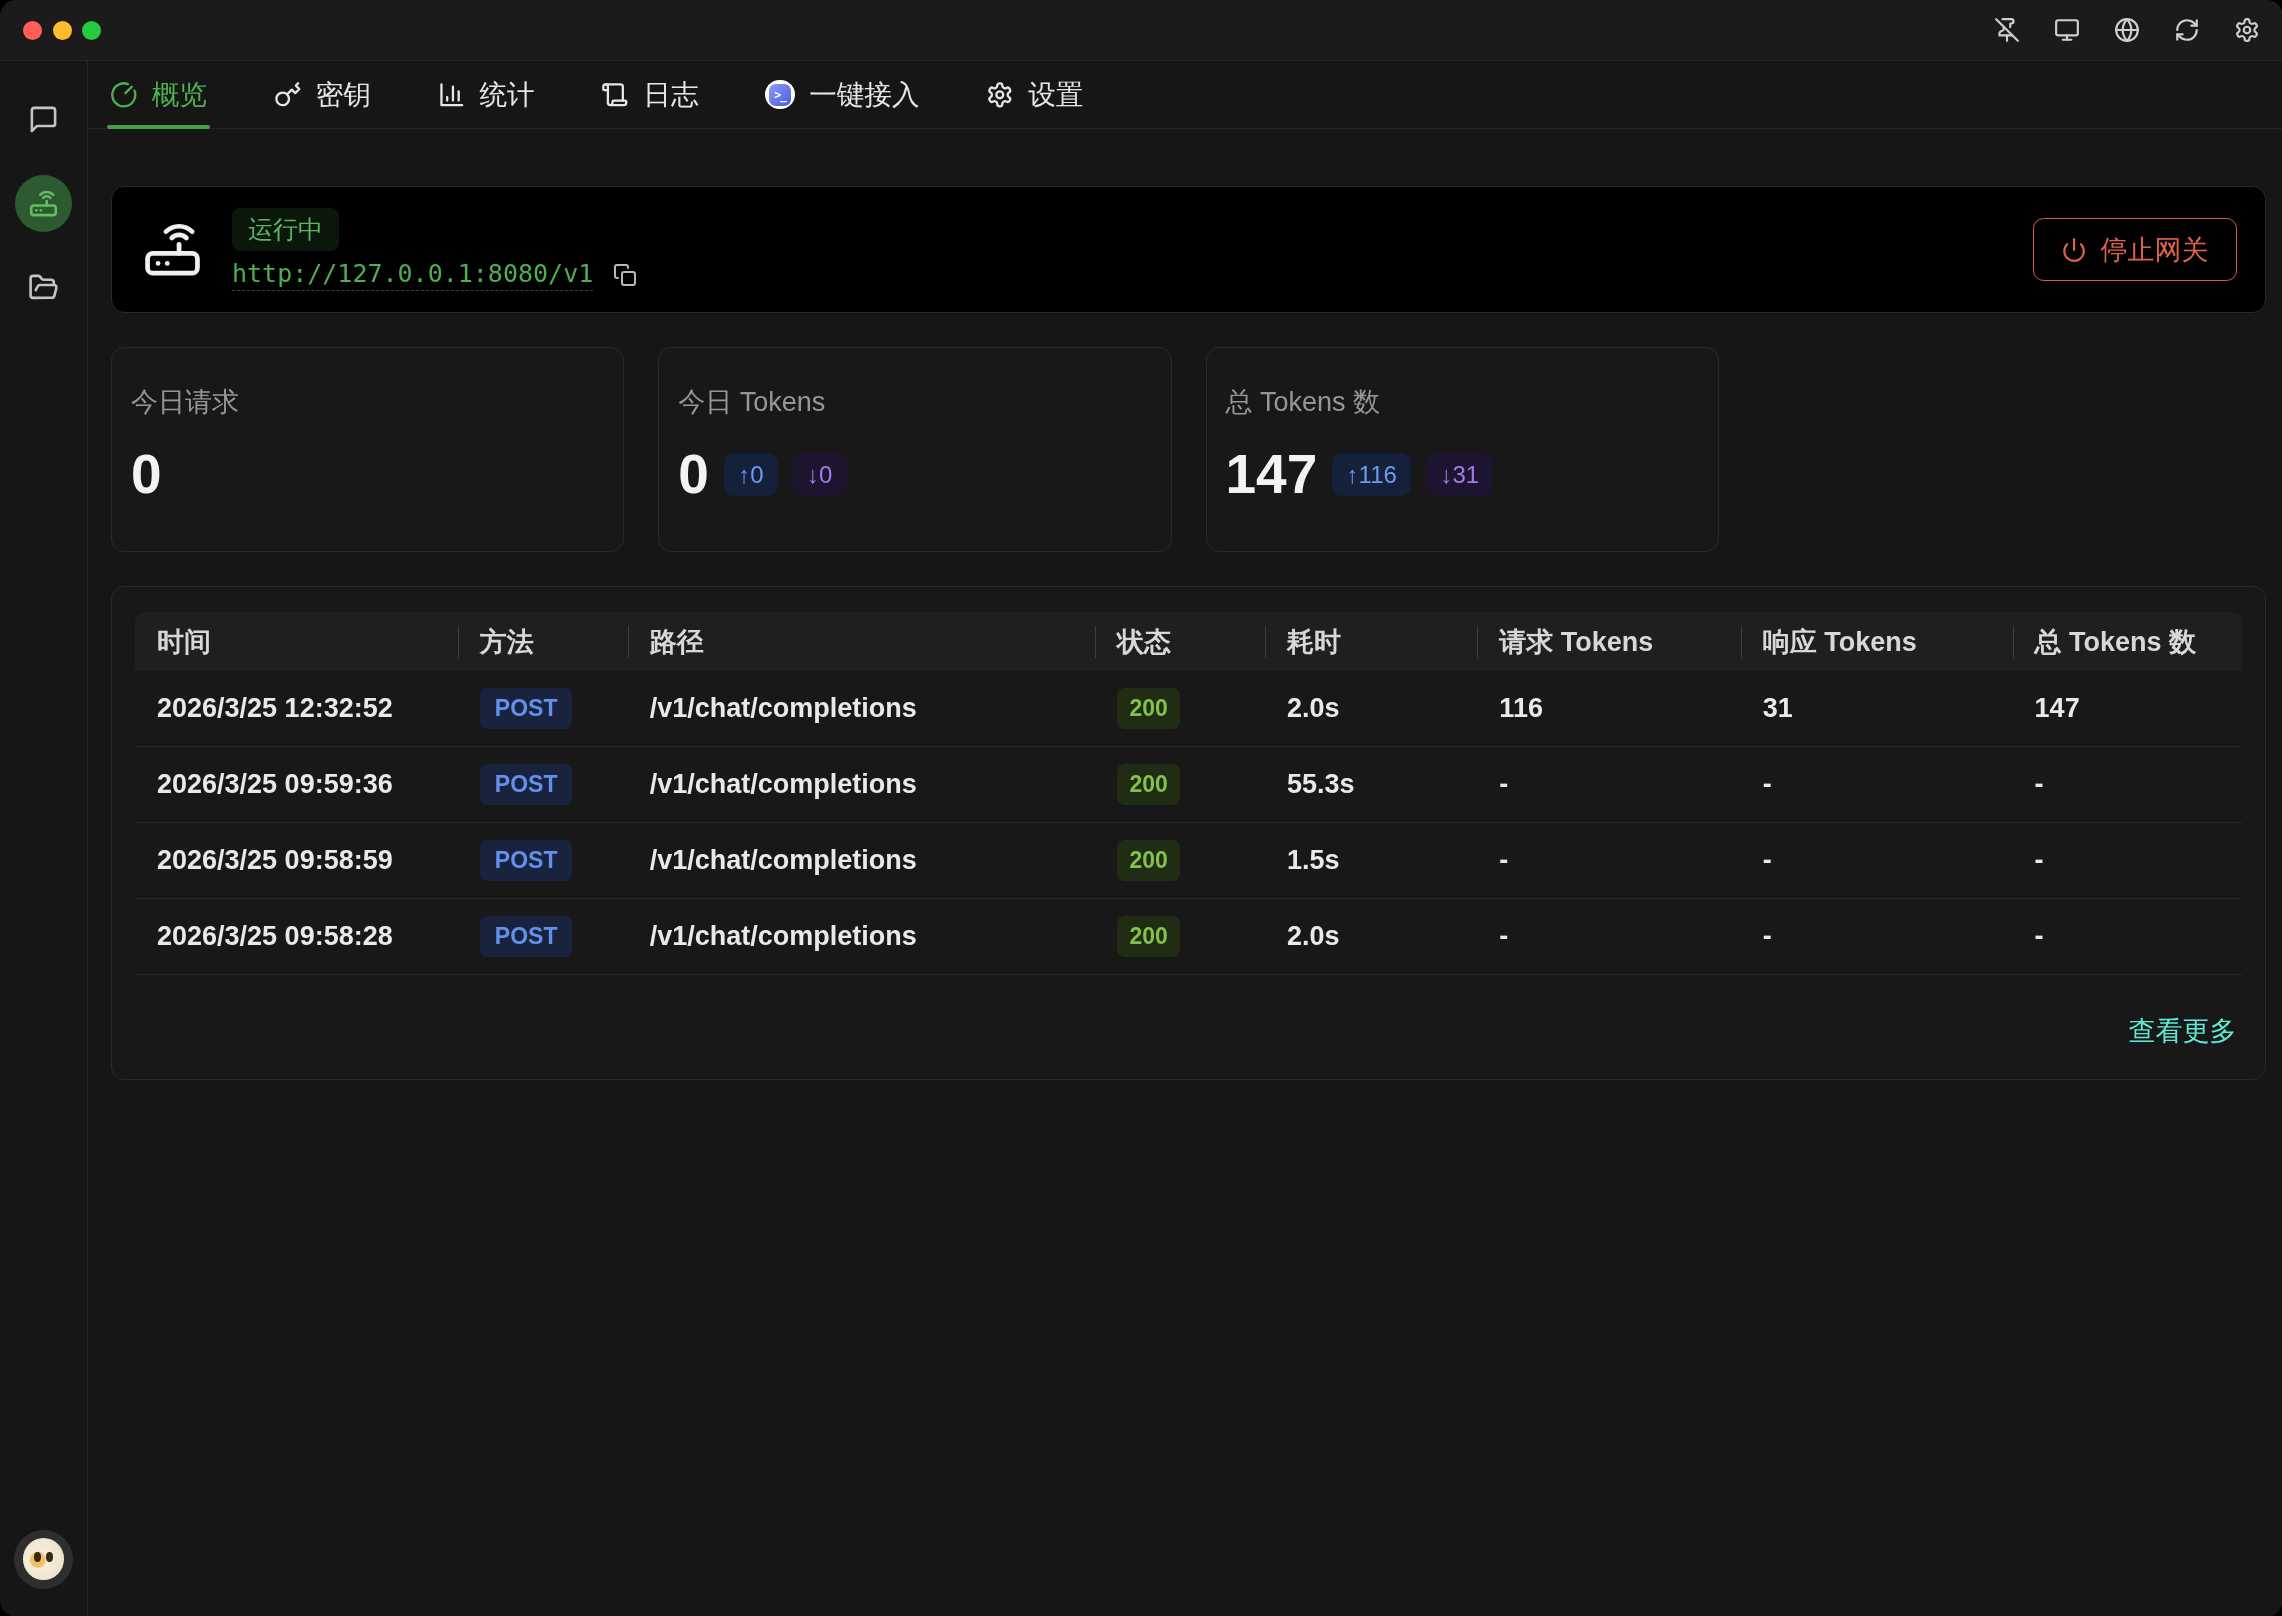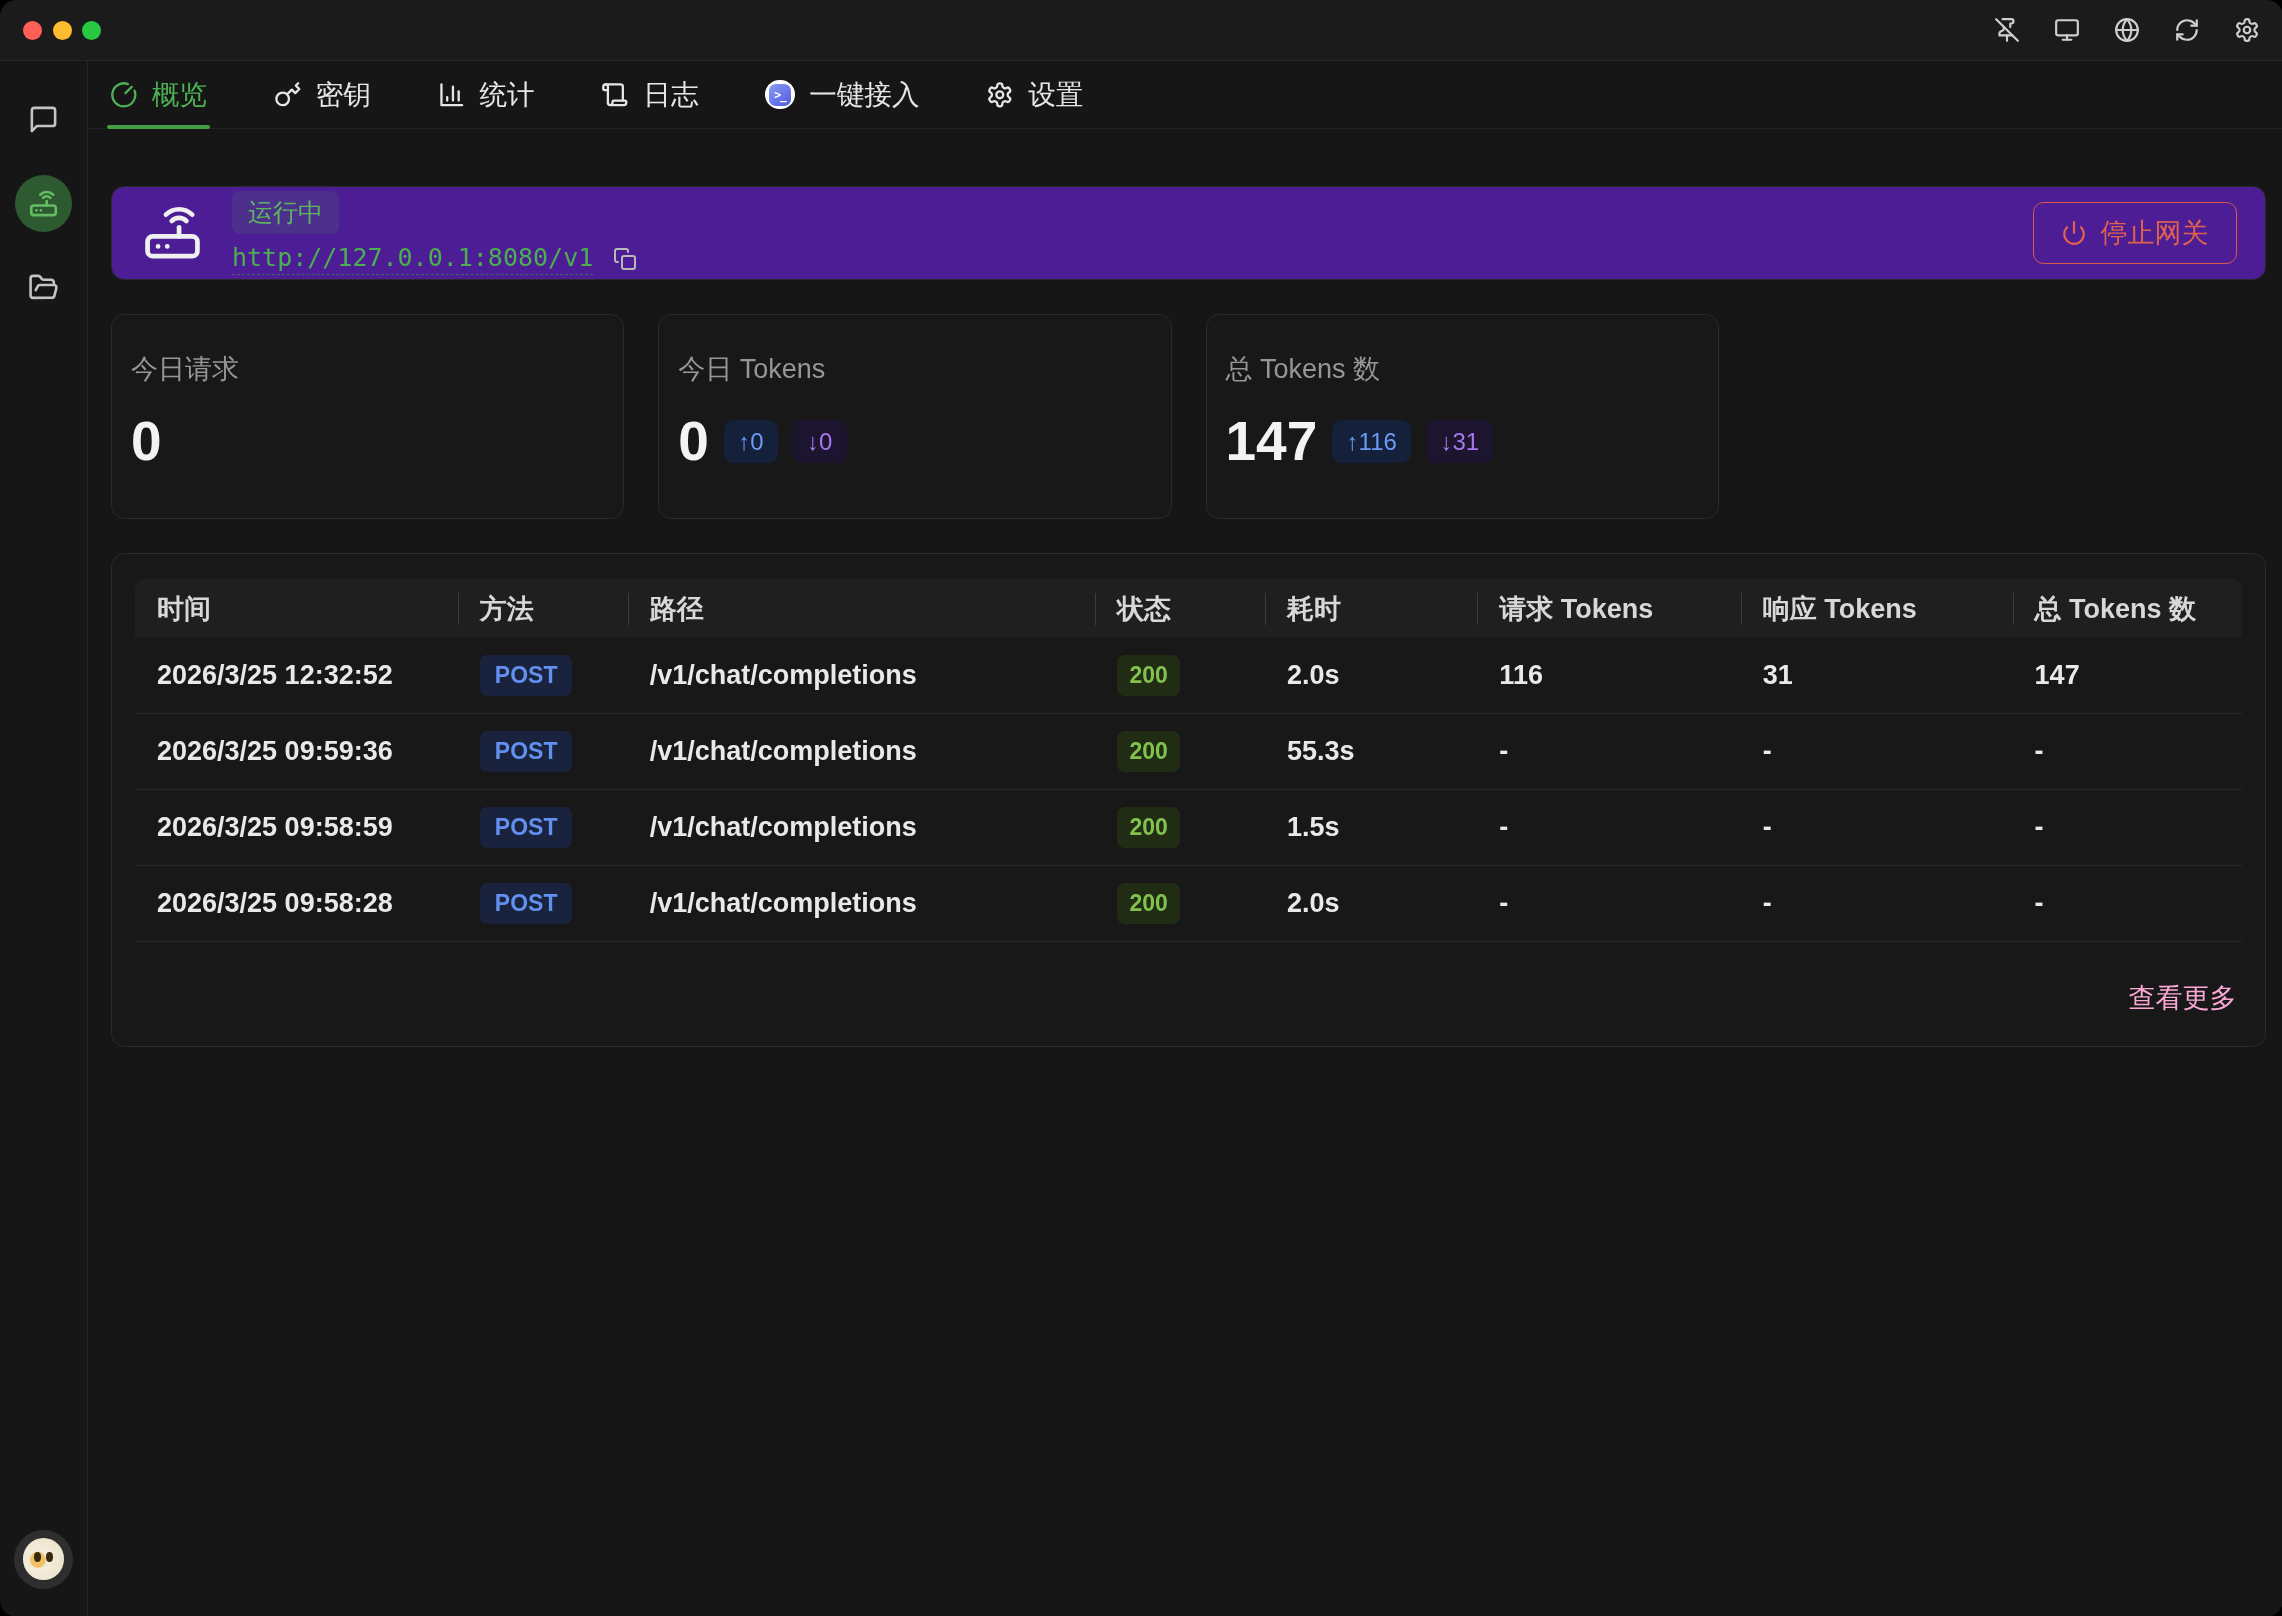--- a/index.html
+++ b/index.html
@@ -47,21 +47,21 @@
   .tab svg{width:27.6px;height:27.6px;}
   .tab.active{color:#4db153;}
   .tab.active::after{content:"";position:absolute;left:0;right:0;bottom:-1px;height:3.8px;background:#43a047;border-radius:1.9px;}
   .terminal-badge{width:29.5px;height:29.5px;background:#fff;border-radius:50%;display:flex;align-items:center;justify-content:center;}
   .terminal-badge .inner{width:22px;height:22px;border-radius:6.7px;background:linear-gradient(140deg,#8a9bf5,#4f5ae0);
     color:#fff;font:bold 11.4px "DejaVu Sans Mono",monospace;display:flex;align-items:center;justify-content:center;letter-spacing:-1px;}
 
   
   .content{flex:1;padding:57px 17px 0 23px;overflow:hidden;}
 
-  .status-card{height:94px;background:#4c1d95;border:1px solid #2a2a2a;border-radius:13.3px;
+  .status-card{height:127px;background:#000000;border:1px solid #2a2a2a;border-radius:13.3px;
     display:flex;align-items:center;justify-content:space-between;padding:0 28.5px;}
   .status-left{display:flex;align-items:center;gap:28.5px;}
   .router-big{width:63px;height:63px;color:#f0f0f0;}
   .status-info{display:flex;flex-direction:column;gap:8.6px;}
   .run-badge{align-self:flex-start;padding:4.8px 16px;border-radius:7.6px;background:rgba(76,175,80,.13);
     color:#5cb560;font-size:25px;}
   .url-row{display:flex;align-items:center;gap:20px;}
   .url{font-family:"DejaVu Sans Mono",monospace;font-size:25px;color:#4caf50;text-decoration:none;
     border-bottom:1.9px dashed rgba(76,175,80,.45);padding-bottom:1.9px;cursor:pointer;}
   .copy-btn{color:#b9b9b9;cursor:pointer;background:none;border:none;padding:0;}
@@ -89,21 +89,21 @@
   .grid-row{display:grid;grid-template-columns:1.9fr 1fr 2.75fr 1fr 1.25fr 1.55fr 1.6fr 1.35fr;align-items:center;}
   .grid-row.header{background:#1f1f1f;border-radius:9.5px 9.5px 0 0;height:59px;color:#d8d8d8;font-size:27px;}
   .grid-row.header .cell{position:relative;}
   .grid-row.header .cell:not(:first-child)::before{content:"";position:absolute;left:0;top:50%;
     transform:translateY(-50%);width:1px;height:32px;background:#3d3d3d;}
   .grid-row.body{height:76px;border-bottom:1px solid #282828;font-size:27px;color:#e9e9e9;cursor:pointer;}
   .cell{padding-left:22px;white-space:nowrap;overflow:hidden;}
   .method-badge{display:inline-block;padding:6.7px 15px;border-radius:7px;background:#19233d;color:#6390ee;font-size:23px;}
   .status-badge{display:inline-block;padding:6.7px 12.4px;border-radius:7.6px;background:#202c13;color:#83c14e;font-size:23px;}
   .view-more-row{display:flex;justify-content:flex-end;padding:38px 28.5px 30px;}
-  .view-more{color:#f9a8d4;font-size:27px;text-decoration:none;cursor:pointer;}
+  .view-more{color:#5eead4;font-size:27px;text-decoration:none;cursor:pointer;}
 </style>
 </head>
 <body>
 
 <div class="window">
 
   <div class="titlebar">
     <div class="lights">
       <span class="light red"></span>
       <span class="light yellow"></span>

